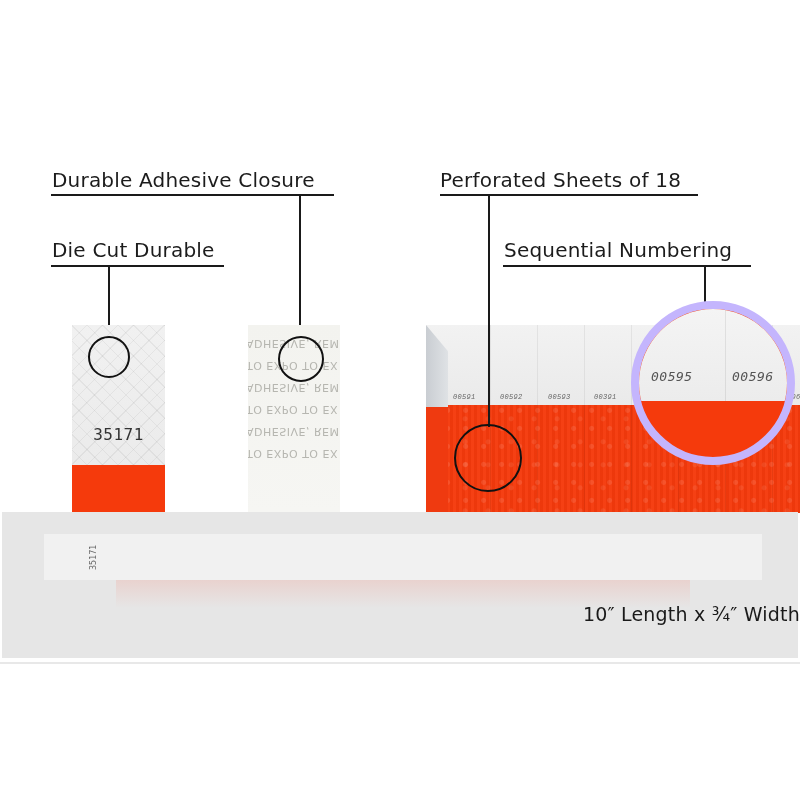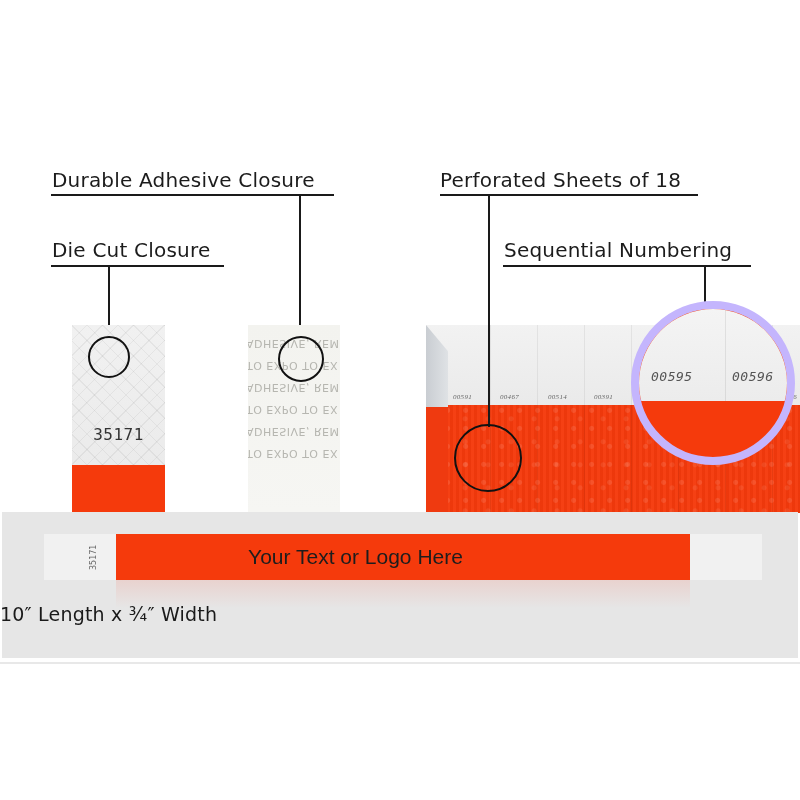--- a/index.html
+++ b/index.html
@@ -67,21 +67,21 @@
     }
     .sheet .texture {
       position: absolute; left: 0; right: 0; top: 80px; bottom: 0;
       background:
         radial-gradient(circle at 20% 30%, rgba(255,255,255,0.10) 0 2px, transparent 3px),
         radial-gradient(circle at 70% 60%, rgba(255,255,255,0.08) 0 2px, transparent 3px),
         repeating-linear-gradient(90deg, rgba(0,0,0,0.03) 0 3px, rgba(255,255,255,0.03) 3px 6px);
       background-size: 18px 18px, 23px 23px, auto;
     }
     .seq {
-      position: absolute; top: 68px; font-family: Liberation Serif, serif;
+      position: absolute; top: 68px; font-family: Liberation Mono, monospace;
       font-size: 7px; font-style: italic; color: #666; letter-spacing: 0.3px;
     }
     .zoom-circle {
       position: absolute; left: 631px; top: 301px; width: 164px; height: 164px;
       border: 8px solid #c4b5fd; border-radius: 50%; overflow: hidden; z-index: 6;
       background: #f53a0c;
     }
     .zoom-circle .wtop {
       position: absolute; left: 0; right: 0; top: 0; height: 92px;
       background: linear-gradient(180deg, #f4f4f4, #ececec);
@@ -112,32 +112,32 @@
       display: flex; align-items: center; justify-content: center;
     }
     .wristband .print {
       font-family: "Liberation Sans", sans-serif; font-size: 21px; color: #1d1d1d; margin-left: -95px;
     }
     .reflection {
       position: absolute; left: 116px; top: 580px; width: 574px; height: 28px;
       background: linear-gradient(180deg, rgba(245,120,100,0.18), rgba(230,230,230,0));
     }
     .size-label {
-      position: absolute; left: 0; width: 800px; top: 603px; text-align: left;
+      position: absolute; left: 0; width: 800px; top: 603px; text-align: right;
       font-size: 19px; color: #1a1a1a; letter-spacing: 0.2px;
     }
   </style>
 </head>
 <body>
 
 <div class="label" style="left:52px; top:170px;">Durable Adhesive Closure</div>
 <div class="underline" style="left:51px; top:194px; width:283px;"></div>
 <div class="vline" style="left:299px; top:194px; height:146px;"></div>
 
-<div class="label" style="left:52px; top:240px;">Die Cut Closure</div>
+<div class="label" style="left:52px; top:240px;">Die Cut Durable</div>
 <div class="underline" style="left:51px; top:265px; width:173px;"></div>
 <div class="vline" style="left:108px; top:265px; height:73px;"></div>
 
 <div class="label" style="left:440px; top:170px;">Perforated Sheets of 18</div>
 <div class="underline" style="left:440px; top:194px; width:258px;"></div>
 <div class="vline" style="left:488px; top:194px; height:233px; z-index:4;"></div>
 
 <div class="label" style="left:504px; top:240px;">Sequential Numbering</div>
 <div class="underline" style="left:503px; top:265px; width:248px;"></div>
 <div class="vline" style="left:704px; top:265px; height:37px;"></div>
@@ -165,38 +165,35 @@
   <div class="edge"></div>
   <div class="edge-orange"></div>
   <div class="perf" style="left:64px;"></div>
   <div class="perf" style="left:111px;"></div>
   <div class="perf" style="left:158px;"></div>
   <div class="perf" style="left:205px;"></div>
   <div class="perf" style="left:252px;"></div>
   <div class="perf" style="left:299px;"></div>
   <div class="perf" style="left:346px;"></div>
   <span class="seq" style="left:27px;">00591</span>
-  <span class="seq" style="left:74px;">00467</span>
-  <span class="seq" style="left:122px;">00514</span>
+  <span class="seq" style="left:74px;">00592</span>
+  <span class="seq" style="left:122px;">00593</span>
   <span class="seq" style="left:168px;">00391</span>
   <span class="seq" style="left:352px;">00596</span>
 </div>
 <div class="ring" style="left:454px; top:424px; width:68px; height:68px;"></div>
 
 <div class="zoom-circle">
   <div class="wtop"></div>
   <div class="divider"></div>
   <span class="znum" style="left:12px;">00595</span>
   <span class="znum" style="left:93px;">00596</span>
 </div>
 
 <div class="panel"></div>
 <div class="panel-bottom-line"></div>
 
 <div class="wristband">
   <div class="stub-num">35171</div>
-  <div class="orange">
-    <span class="print">Your Text or Logo Here</span>
-  </div>
 </div>
 <div class="reflection"></div>
 
 <div class="size-label">10″ Length x ¾″ Width</div>
 
 </body></html>

